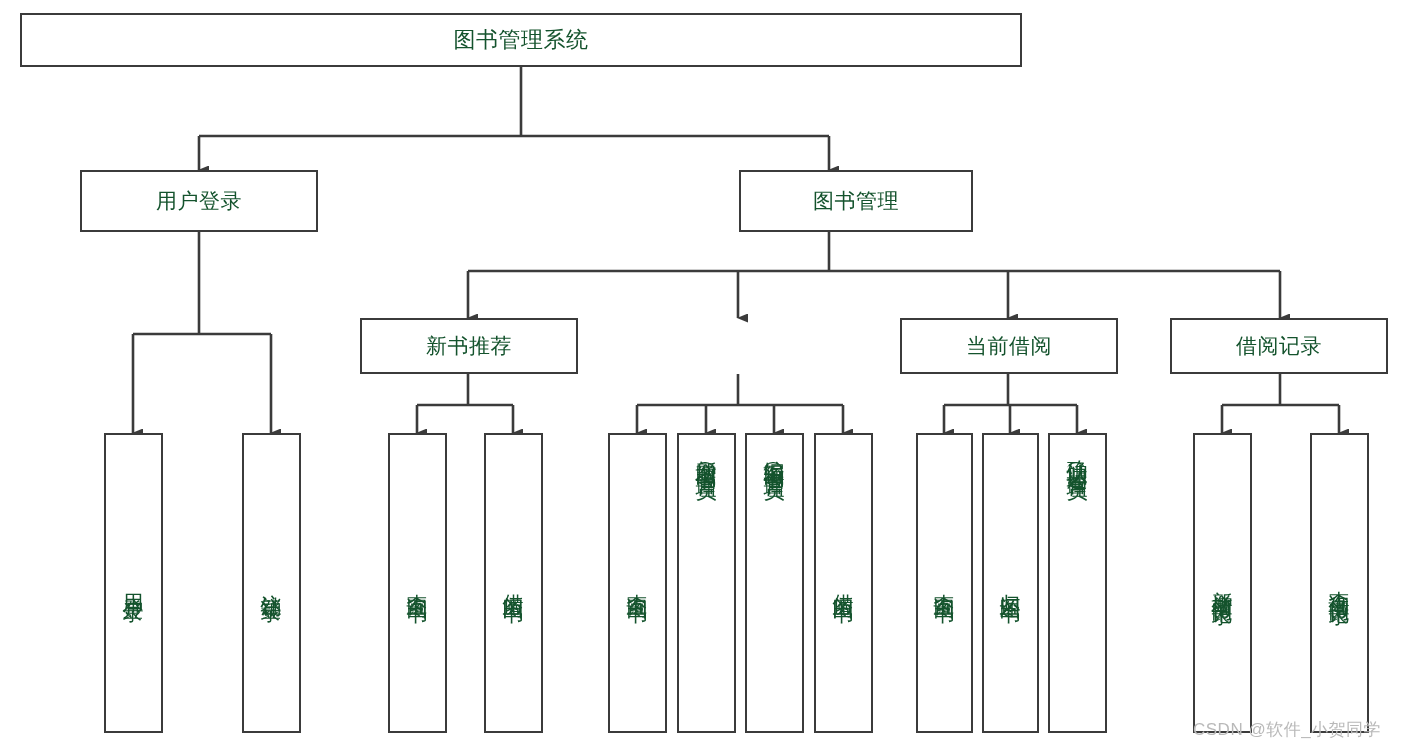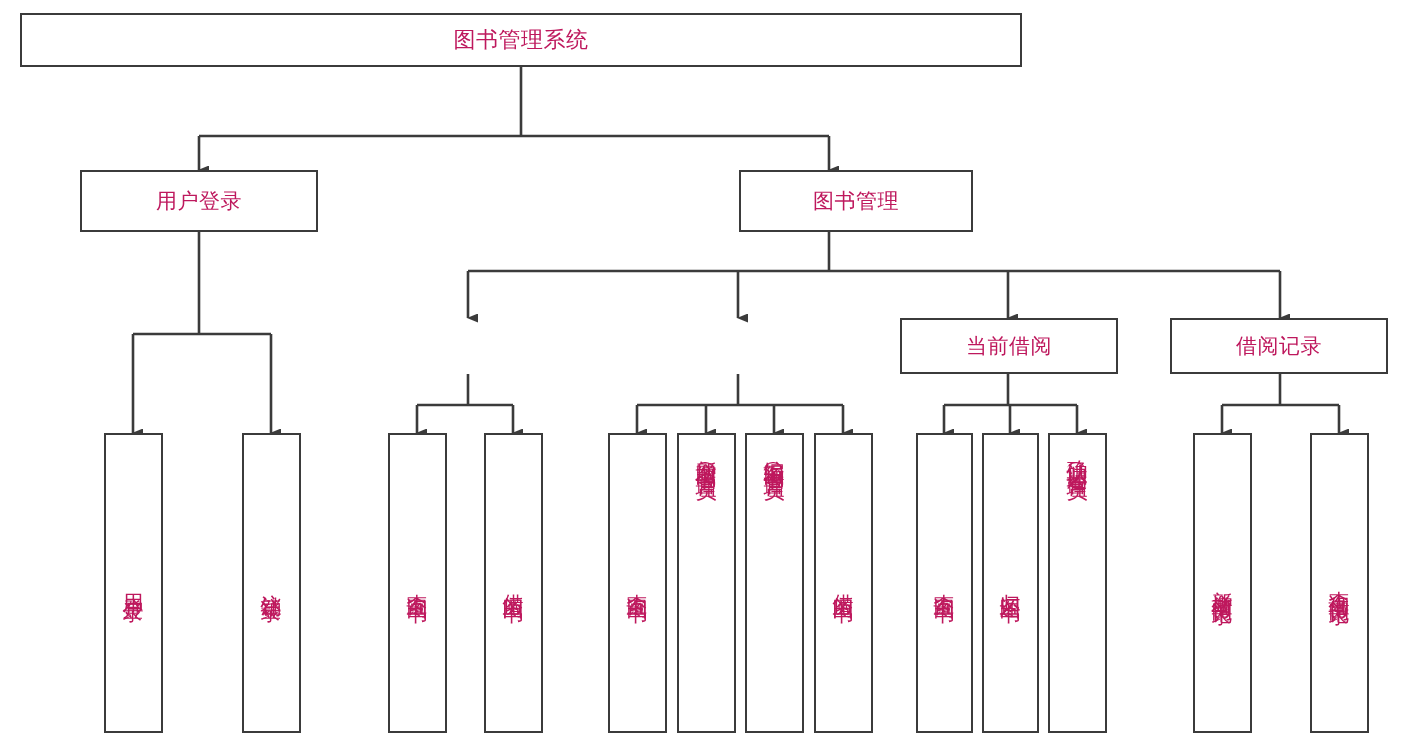--- a/index.html
+++ b/index.html
@@ -26,21 +26,21 @@
     pointer-events: none;
   }
   .node {
     position: absolute;
     box-sizing: border-box;
     border: 2.5px solid #3b3b3b;
     background: #ffffff;
     display: flex;
     align-items: center;
     justify-content: center;
-    color: #be185d;
+    color: #14532d;
   }
   .node .label {
     font-size: 21px;
     line-height: 1.18;
     letter-spacing: 0.5px;
     white-space: nowrap;
     text-align: center;
   }
   .node.title .label {
     font-size: 22px;
@@ -122,20 +122,23 @@
     <span class="label">图书管理系统</span>
   </div>
 
   <div class="node" id="n-l1-0" style="left: 80px; top: 170px; width: 238px; height: 62px;">
     <span class="label">用户登录</span>
   </div>
   <div class="node" id="n-l1-1" style="left: 712px; top: 170px; width: 234px; height: 62px; margin-left: 27px;">
     <span class="label">图书管理</span>
   </div>
 
+  <div class="node" id="n-l2-0" style="left: 360px; top: 318px; width: 218px; height: 56px;">
+    <span class="label">新书推荐</span>
+  </div>
   <div class="node" id="n-l2-2" style="left: 900px; top: 318px; width: 218px; height: 56px;">
     <span class="label">当前借阅</span>
   </div>
   <div class="node" id="n-l2-3" style="left: 1170px; top: 318px; width: 218px; height: 56px;">
     <span class="label">借阅记录</span>
   </div>
 
   <div class="node leaf" id="n-lf-0" style="left: 104px; top: 433px; width: 59px; height: 300px; align-items: center; padding-top: 0px;">
     <span class="label">用户登录</span>
   </div>
@@ -169,14 +172,15 @@
   <div class="node leaf top" id="n-lf-10" style="left: 1048px; top: 433px; width: 59px; height: 300px;">
     <span class="label">确认归还（管理员）</span>
   </div>
   <div class="node leaf" id="n-lf-11" style="left: 1193px; top: 433px; width: 59px; height: 300px; align-items: center; padding-top: 0px;">
     <span class="label">新增借阅记录</span>
   </div>
   <div class="node leaf" id="n-lf-12" style="left: 1310px; top: 433px; width: 59px; height: 300px; align-items: center; padding-top: 0px;">
     <span class="label">查询借阅记录</span>
   </div>
 
+  <div class="watermark" id="wm" style="left: 1193px; top: 718px;">CSDN @软件_小贺同学</div>
 
 </div>
 
 </body></html>

